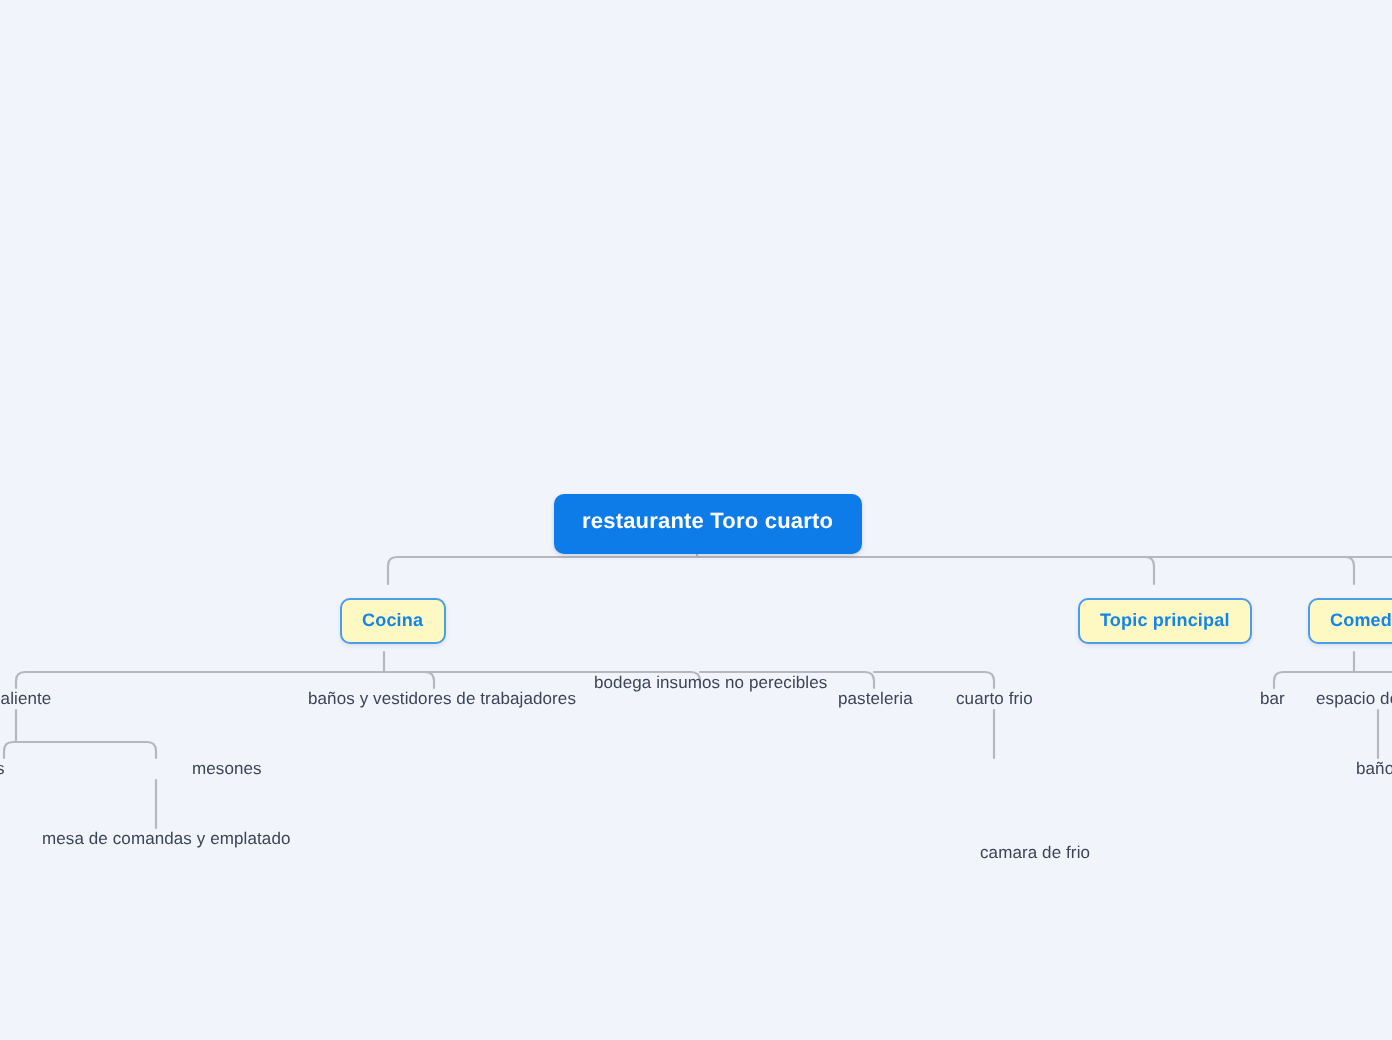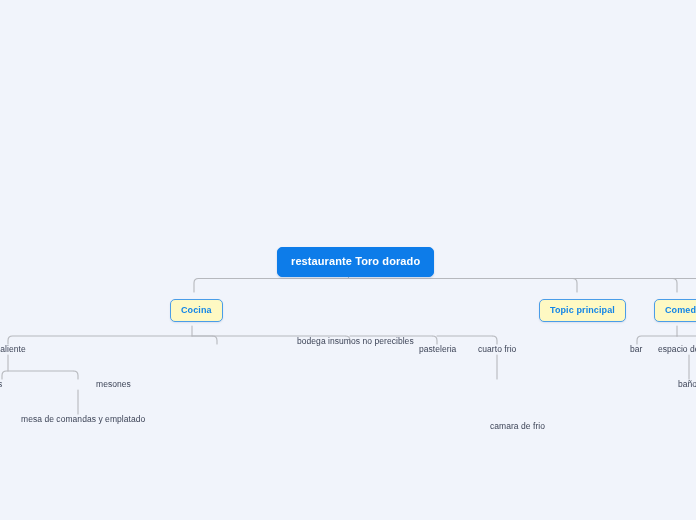--- a/index.html
+++ b/index.html
@@ -107,39 +107,42 @@
 
       <path d="M677,326 L677,336"></path>
       <path d="M637,344 L637,340.5 Q637,336 641.5,336 L696,336"></path>
       <path d="M677,336 L677,336"></path>
 
       <path d="M689,355 L689,379"></path>
     </g>
   </svg>
 
   <div class="node node-root" style="left:277px; top:247px;">
-    <span>restaurante Toro dorado</span>
+    <span>restaurante Toro cuarto</span>
   </div>
 
   <div class="node node-branch" style="left:170px; top:299px;">
     <span>Cocina</span>
   </div>
 
   <div class="node node-branch" style="left:539px; top:299px;">
     <span>Topic principal</span>
   </div>
 
   <div class="node node-branch" style="left:654px; top:299px;">
     <span>Comedor</span>
   </div>
 
   <div class="node node-leaf" style="left:-4px; top:344px;">
     <span>caliente</span>
   </div>
 
+  <div class="node node-leaf" style="left:154px; top:344px;">
+    <span>baños y vestidores de trabajadores</span>
+  </div>
 
   <div class="node node-leaf" style="left:297px; top:336px;">
     <span>bodega insumos no perecibles</span>
   </div>
 
   <div class="node node-leaf" style="left:419px; top:344px;">
     <span>pasteleria</span>
   </div>
 
   <div class="node node-leaf" style="left:478px; top:344px;">

